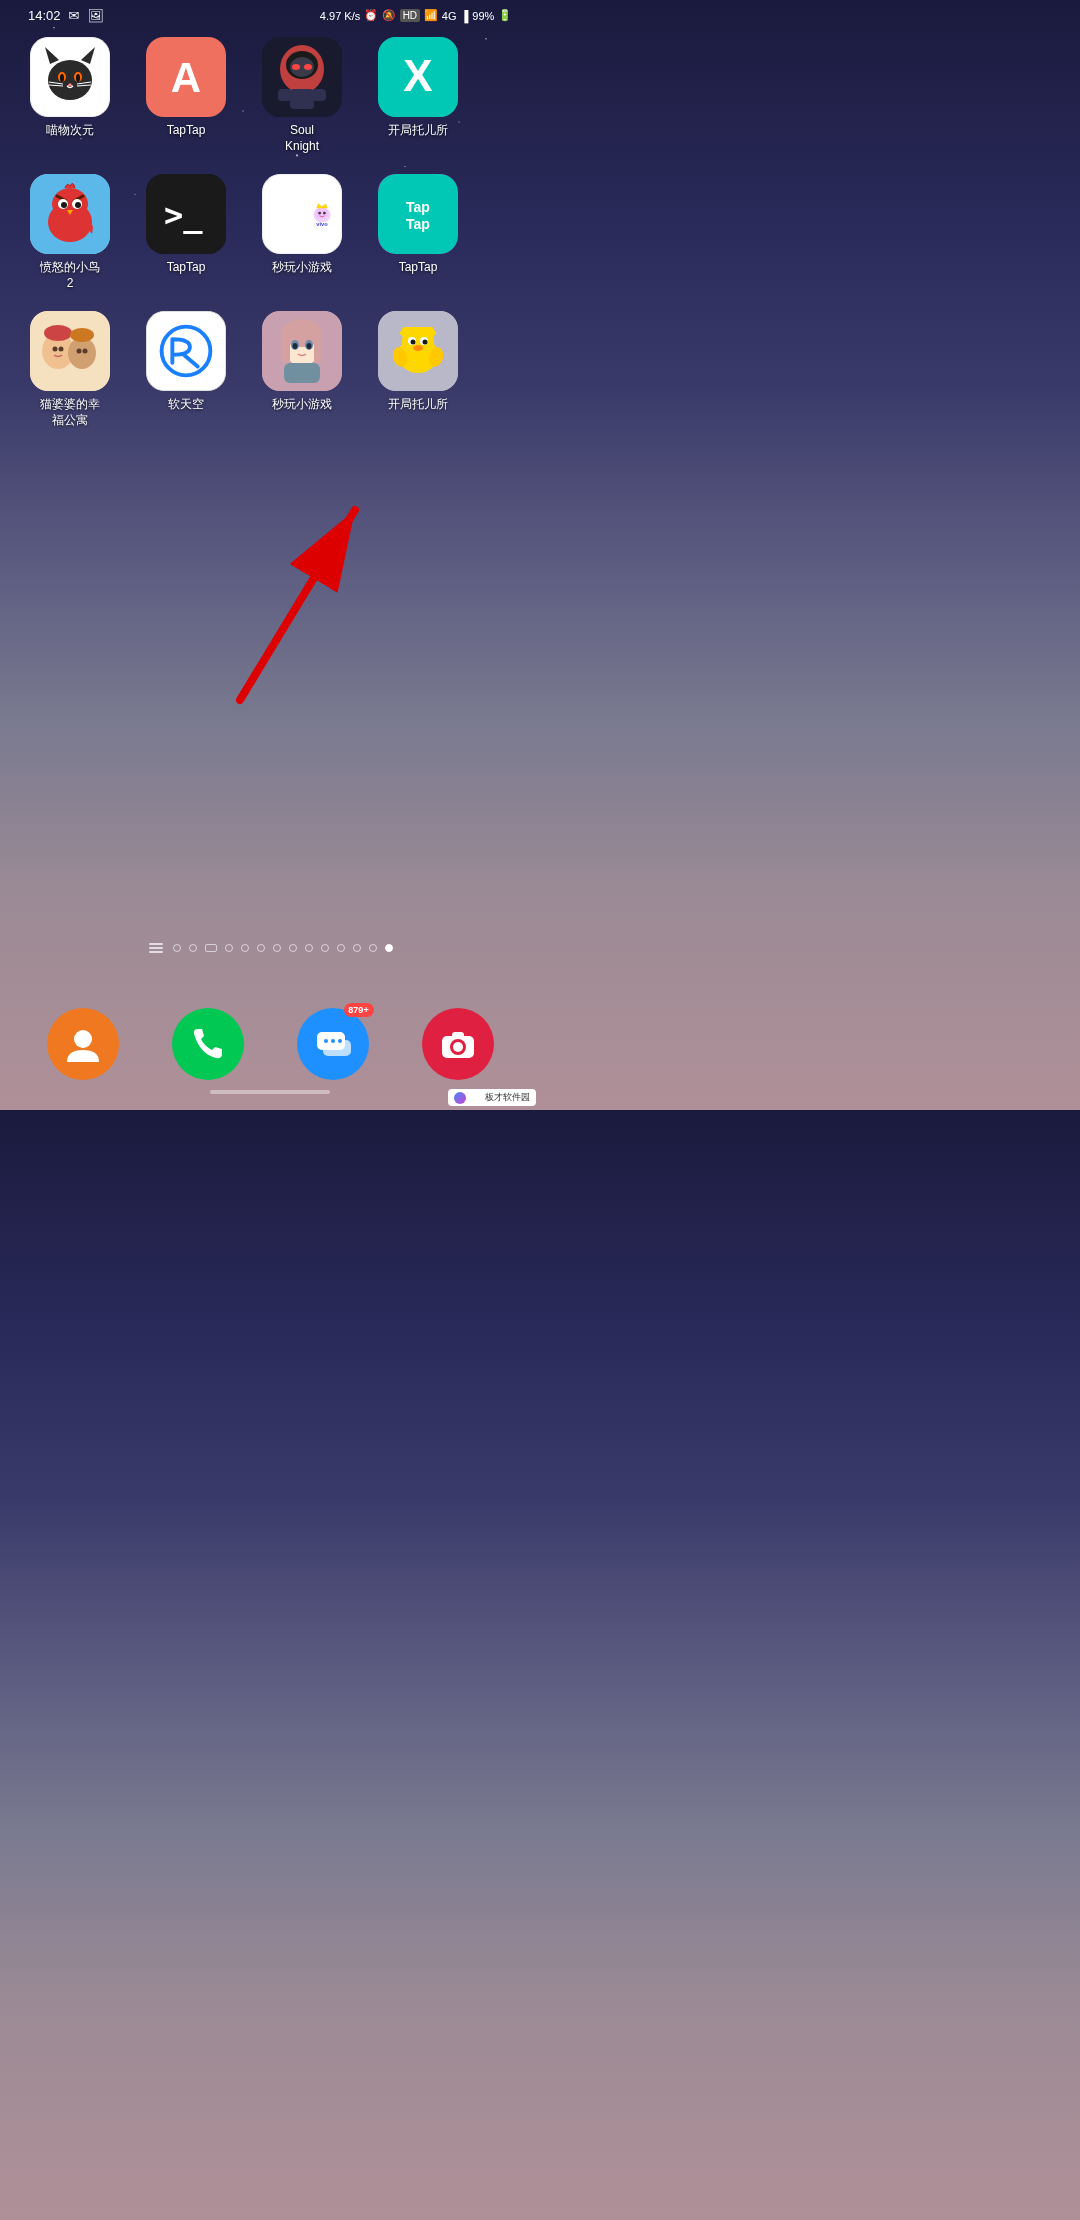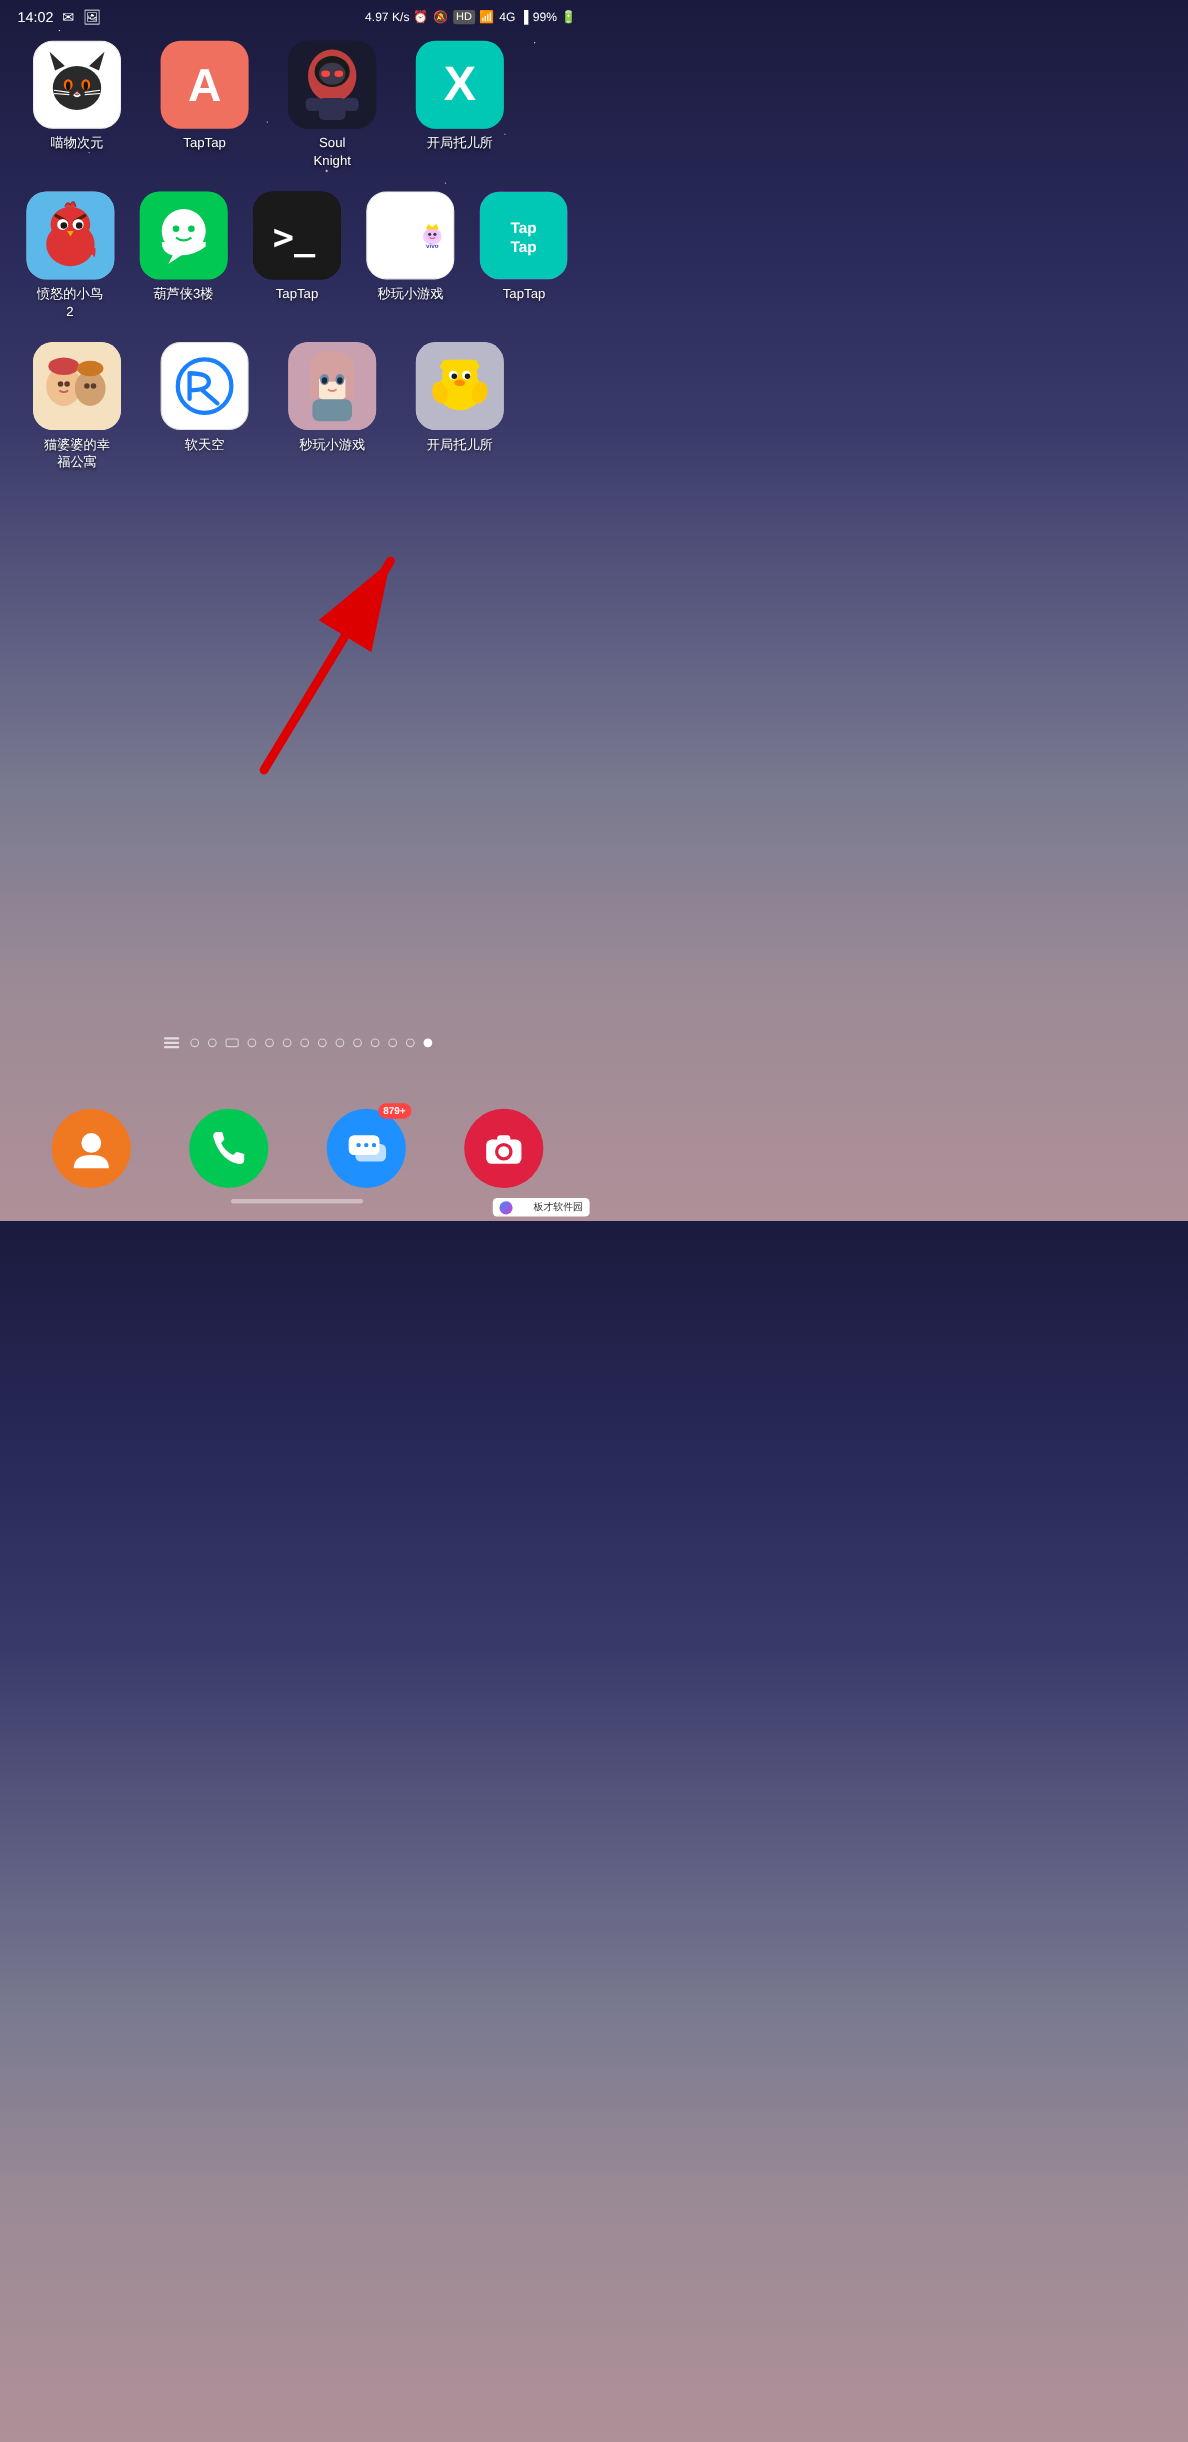--- a/index.html
+++ b/index.html
@@ -36,21 +36,21 @@
       pointer-events: none;
       z-index: 0;
     }
 
     .status-bar {
       position: relative;
       z-index: 10;
       display: flex;
       justify-content: space-between;
       align-items: center;
-      padding: 8px 16px 4px;
+      padding: 8px 28px 4px;
       color: white;
       font-size: 13px;
       font-weight: 500;
     }
 
     .status-left {
       display: flex;
       align-items: center;
       gap: 8px;
     }
@@ -347,35 +347,20 @@
           <polygon points="37,36 43,36 40,41" fill="#ffa500"></polygon>
 
           <path d="M35,14 Q37,8 40,12 Q43,6 45,14" fill="#dd3333" stroke="#aa2222" stroke-width="1"></path>
 
           <path d="M58,55 Q65,45 62,60" fill="#dd3333"></path>
         </svg>
       </div>
       <div class="app-label">愤怒的小鸟<br>2</div>
     </div>
 
-    <div class="app-item">
-      <div class="app-icon" style="background:#00c853;border-radius:18px;">
-        <svg width="80" height="80" viewBox="0 0 80 80">
-          <rect width="80" height="80" rx="18" fill="#00c853"></rect>
-
-          <ellipse cx="40" cy="36" rx="20" ry="20" fill="white"></ellipse>
-          <ellipse cx="33" cy="34" rx="3" ry="3" fill="#00c853"></ellipse>
-          <ellipse cx="47" cy="34" rx="3" ry="3" fill="#00c853"></ellipse>
-          <path d="M33,42 Q40,47 47,42" stroke="#00c853" stroke-width="2" fill="none"></path>
-
-          <path d="M20,46 Q20,56 30,58 L26,66 L38,58 Q50,58 60,50 L60,46 Z" fill="white"></path>
-        </svg>
-      </div>
-      <div class="app-label">葫芦侠3楼</div>
-    </div>
 
     <div class="app-item">
       <div class="app-icon" style="background:#111;border-radius:18px;">
         <svg width="80" height="80" viewBox="0 0 80 80">
           <rect width="80" height="80" rx="18" fill="#1a1a1a"></rect>
 
           <text x="18" y="52" font-size="32" fill="white" font-family="monospace" font-weight="bold">&gt;_</text>
         </svg>
       </div>
       <div class="app-label">TapTap</div>

